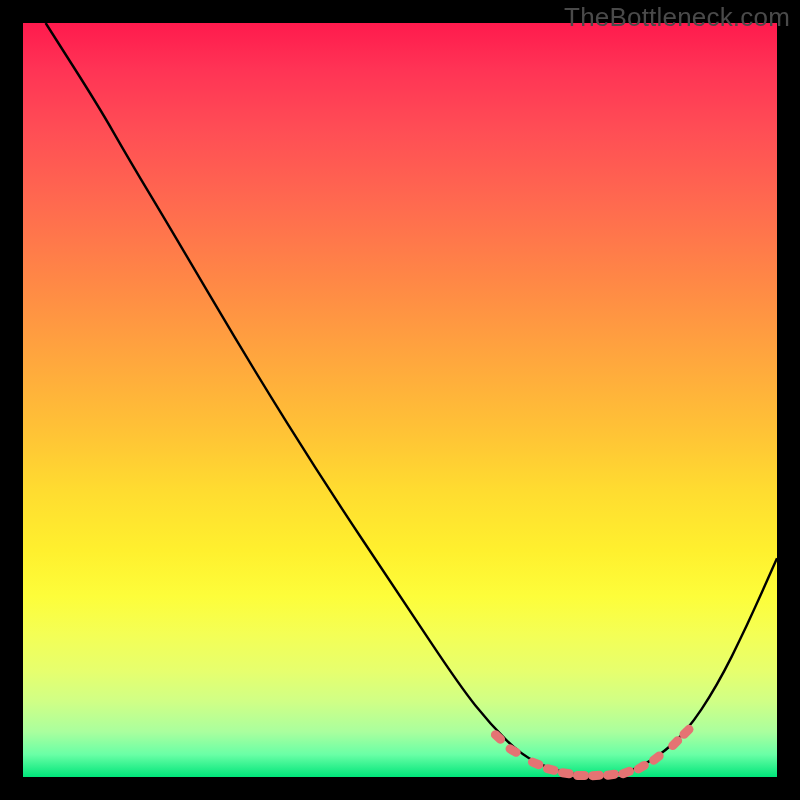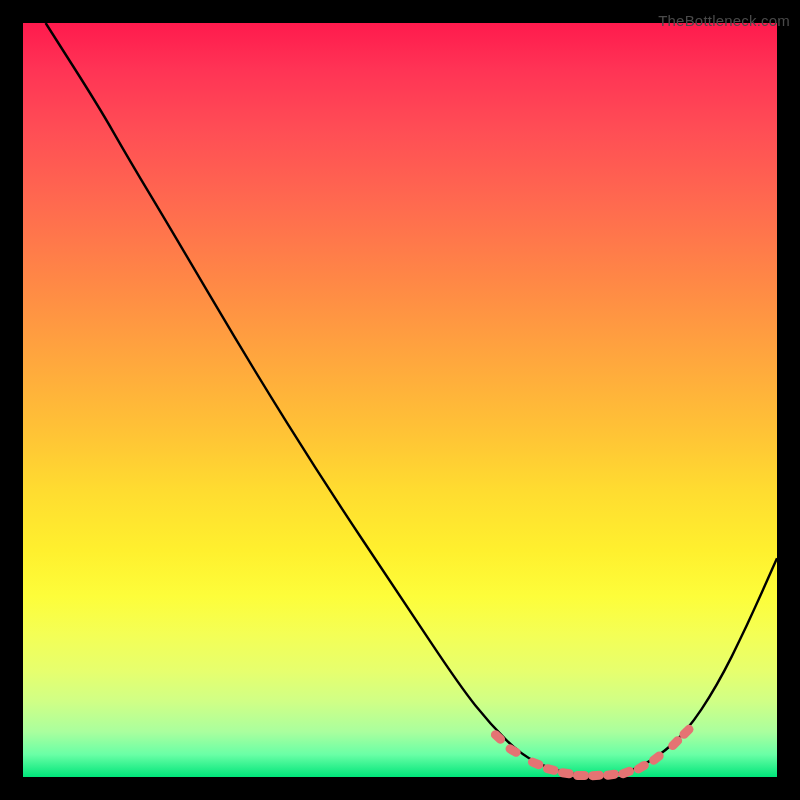--- a/index.html
+++ b/index.html
@@ -40,24 +40,24 @@
       #f4ff55 81%,
       #e6ff6e 86%,
       #d0ff86 90%,
       #aaff9e 94%,
       #6affa6 97%,
       #00e57a 100%
     );
   }
   .watermark {
     position: absolute;
-    top: 12px;
+    top: 2px;
     right: 10px;
     color: #4a4a4a;
-    font-size: 15px;
+    font-size: 26px;
     font-weight: 500;
     letter-spacing: 0.2px;
     user-select: none;
   }
   svg.curve {
     position: absolute;
     left: 23px;
     top: 23px;
     width: 754px;
     height: 754px;

